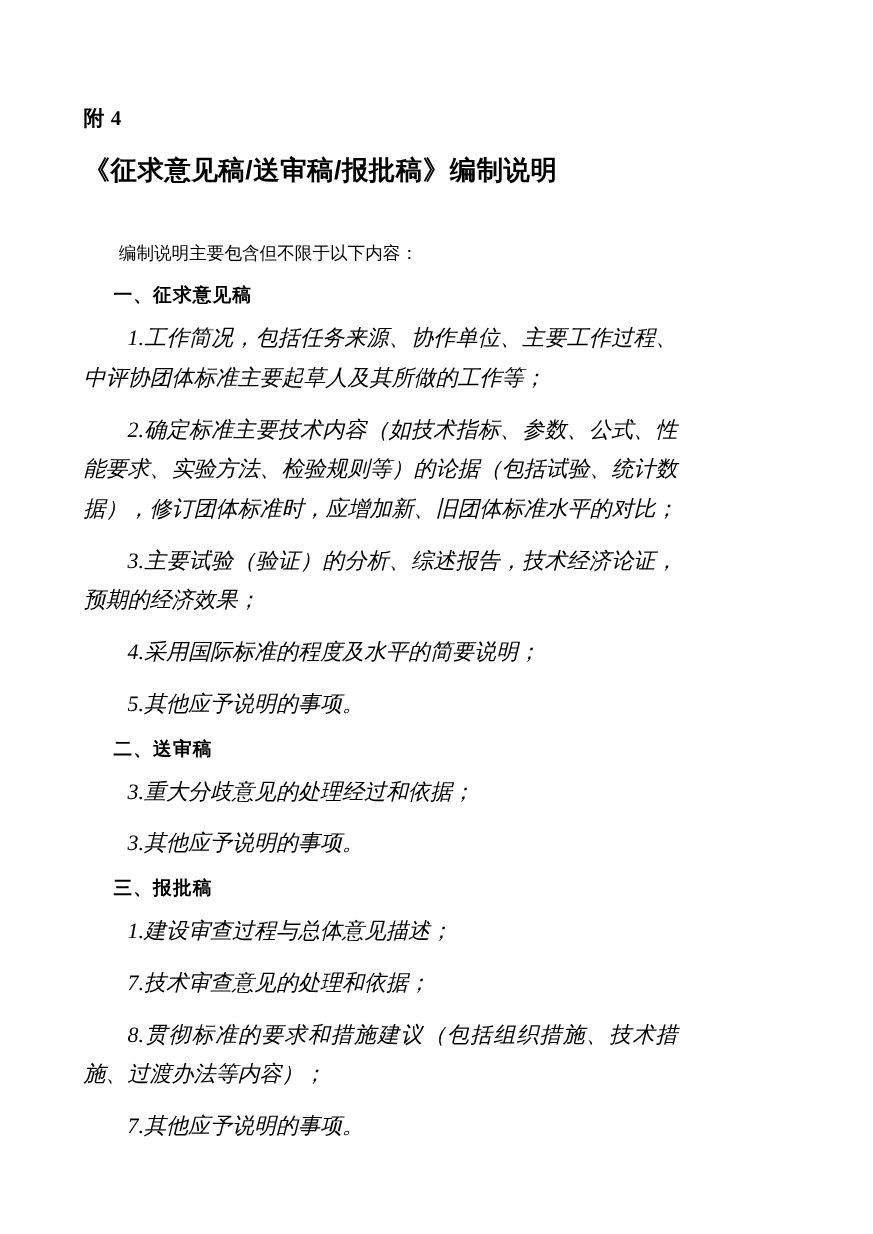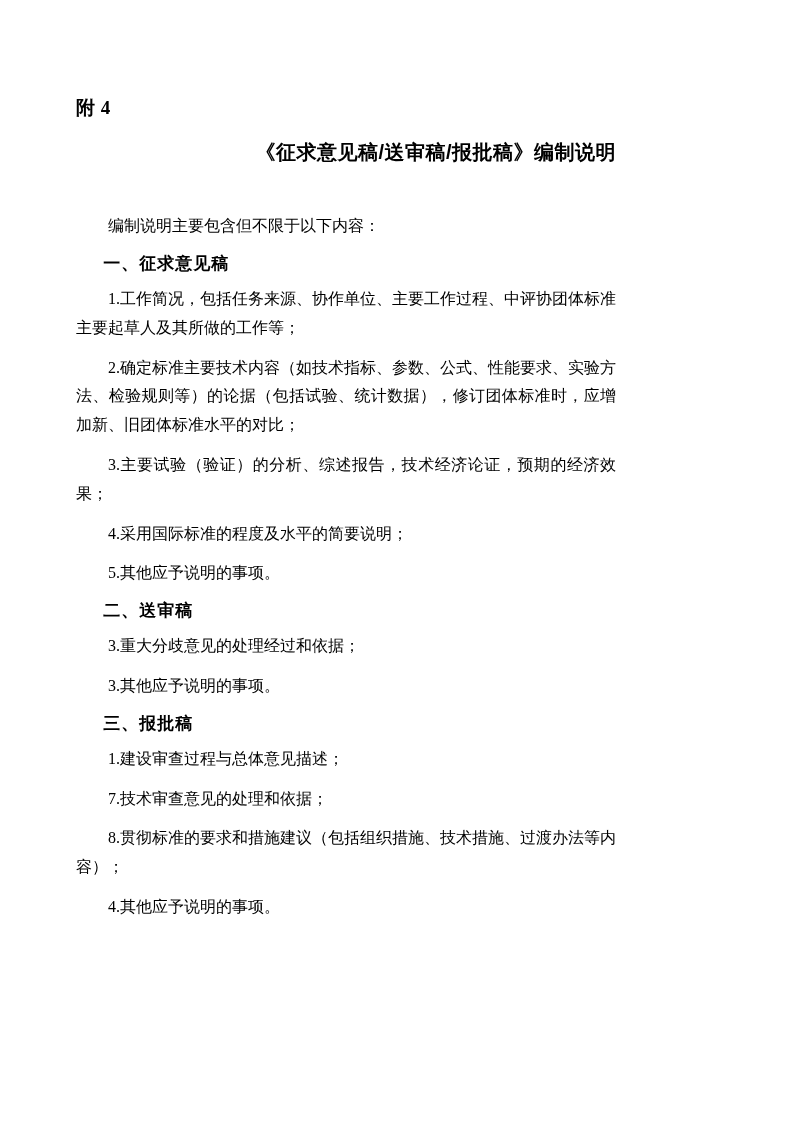--- a/index.html
+++ b/index.html
@@ -24,47 +24,48 @@
   }
   .attach-label {
     font-family: "Liberation Serif", "DejaVu Serif", serif;
     font-size: 19px;
     font-weight: bold;
     letter-spacing: 0.5px;
     margin: 0 0 18px 0;
     padding-left: 0px;
   }
   .doc-title {
-    text-align: right;
+    text-align: left;
     font-family: "Liberation Sans", "DejaVu Sans", sans-serif;
-    font-size: 20px;
+    font-size: 24px;
     font-weight: bold;
     letter-spacing: 0.5px;
     margin: 18px 0 46px 0;
   }
   .intro {
     font-size: 16px;
     line-height: 1.75;
     text-indent: 2em;
     margin: 0 0 12px 0;
   }
   .section-head {
     font-family: Liberation Serif, serif;
     font-size: 17px;
     font-weight: bold;
     text-indent: 1.6em;
     margin: 10px 0 10px 0;
     letter-spacing: 1px;
   }
   .item {
-    font-size: 16px;
+    font-size: 20px;
     line-height: 1.8;
     text-indent: 2em;
     margin: 0 0 11px 0;
     text-align: justify;
+    font-style: italic;
   }
   .section-block {
     margin-bottom: 4px;
   }
 </style>
 </head>
 <body>
 
 <div class="page">
 
@@ -87,16 +88,16 @@
     <div class="section-head">二、送审稿</div>
     <p class="item">3.重大分歧意见的处理经过和依据；</p>
     <p class="item">3.其他应予说明的事项。</p>
   </div>
 
   <div class="section-block">
     <div class="section-head">三、报批稿</div>
     <p class="item">1.建设审查过程与总体意见描述；</p>
     <p class="item">7.技术审查意见的处理和依据；</p>
     <p class="item">8.贯彻标准的要求和措施建议（包括组织措施、技术措施、过渡办法等内容）；</p>
-    <p class="item">4.其他应予说明的事项。</p>
+    <p class="item">7.其他应予说明的事项。</p>
   </div>
 
 </div>
 
 </body></html>

